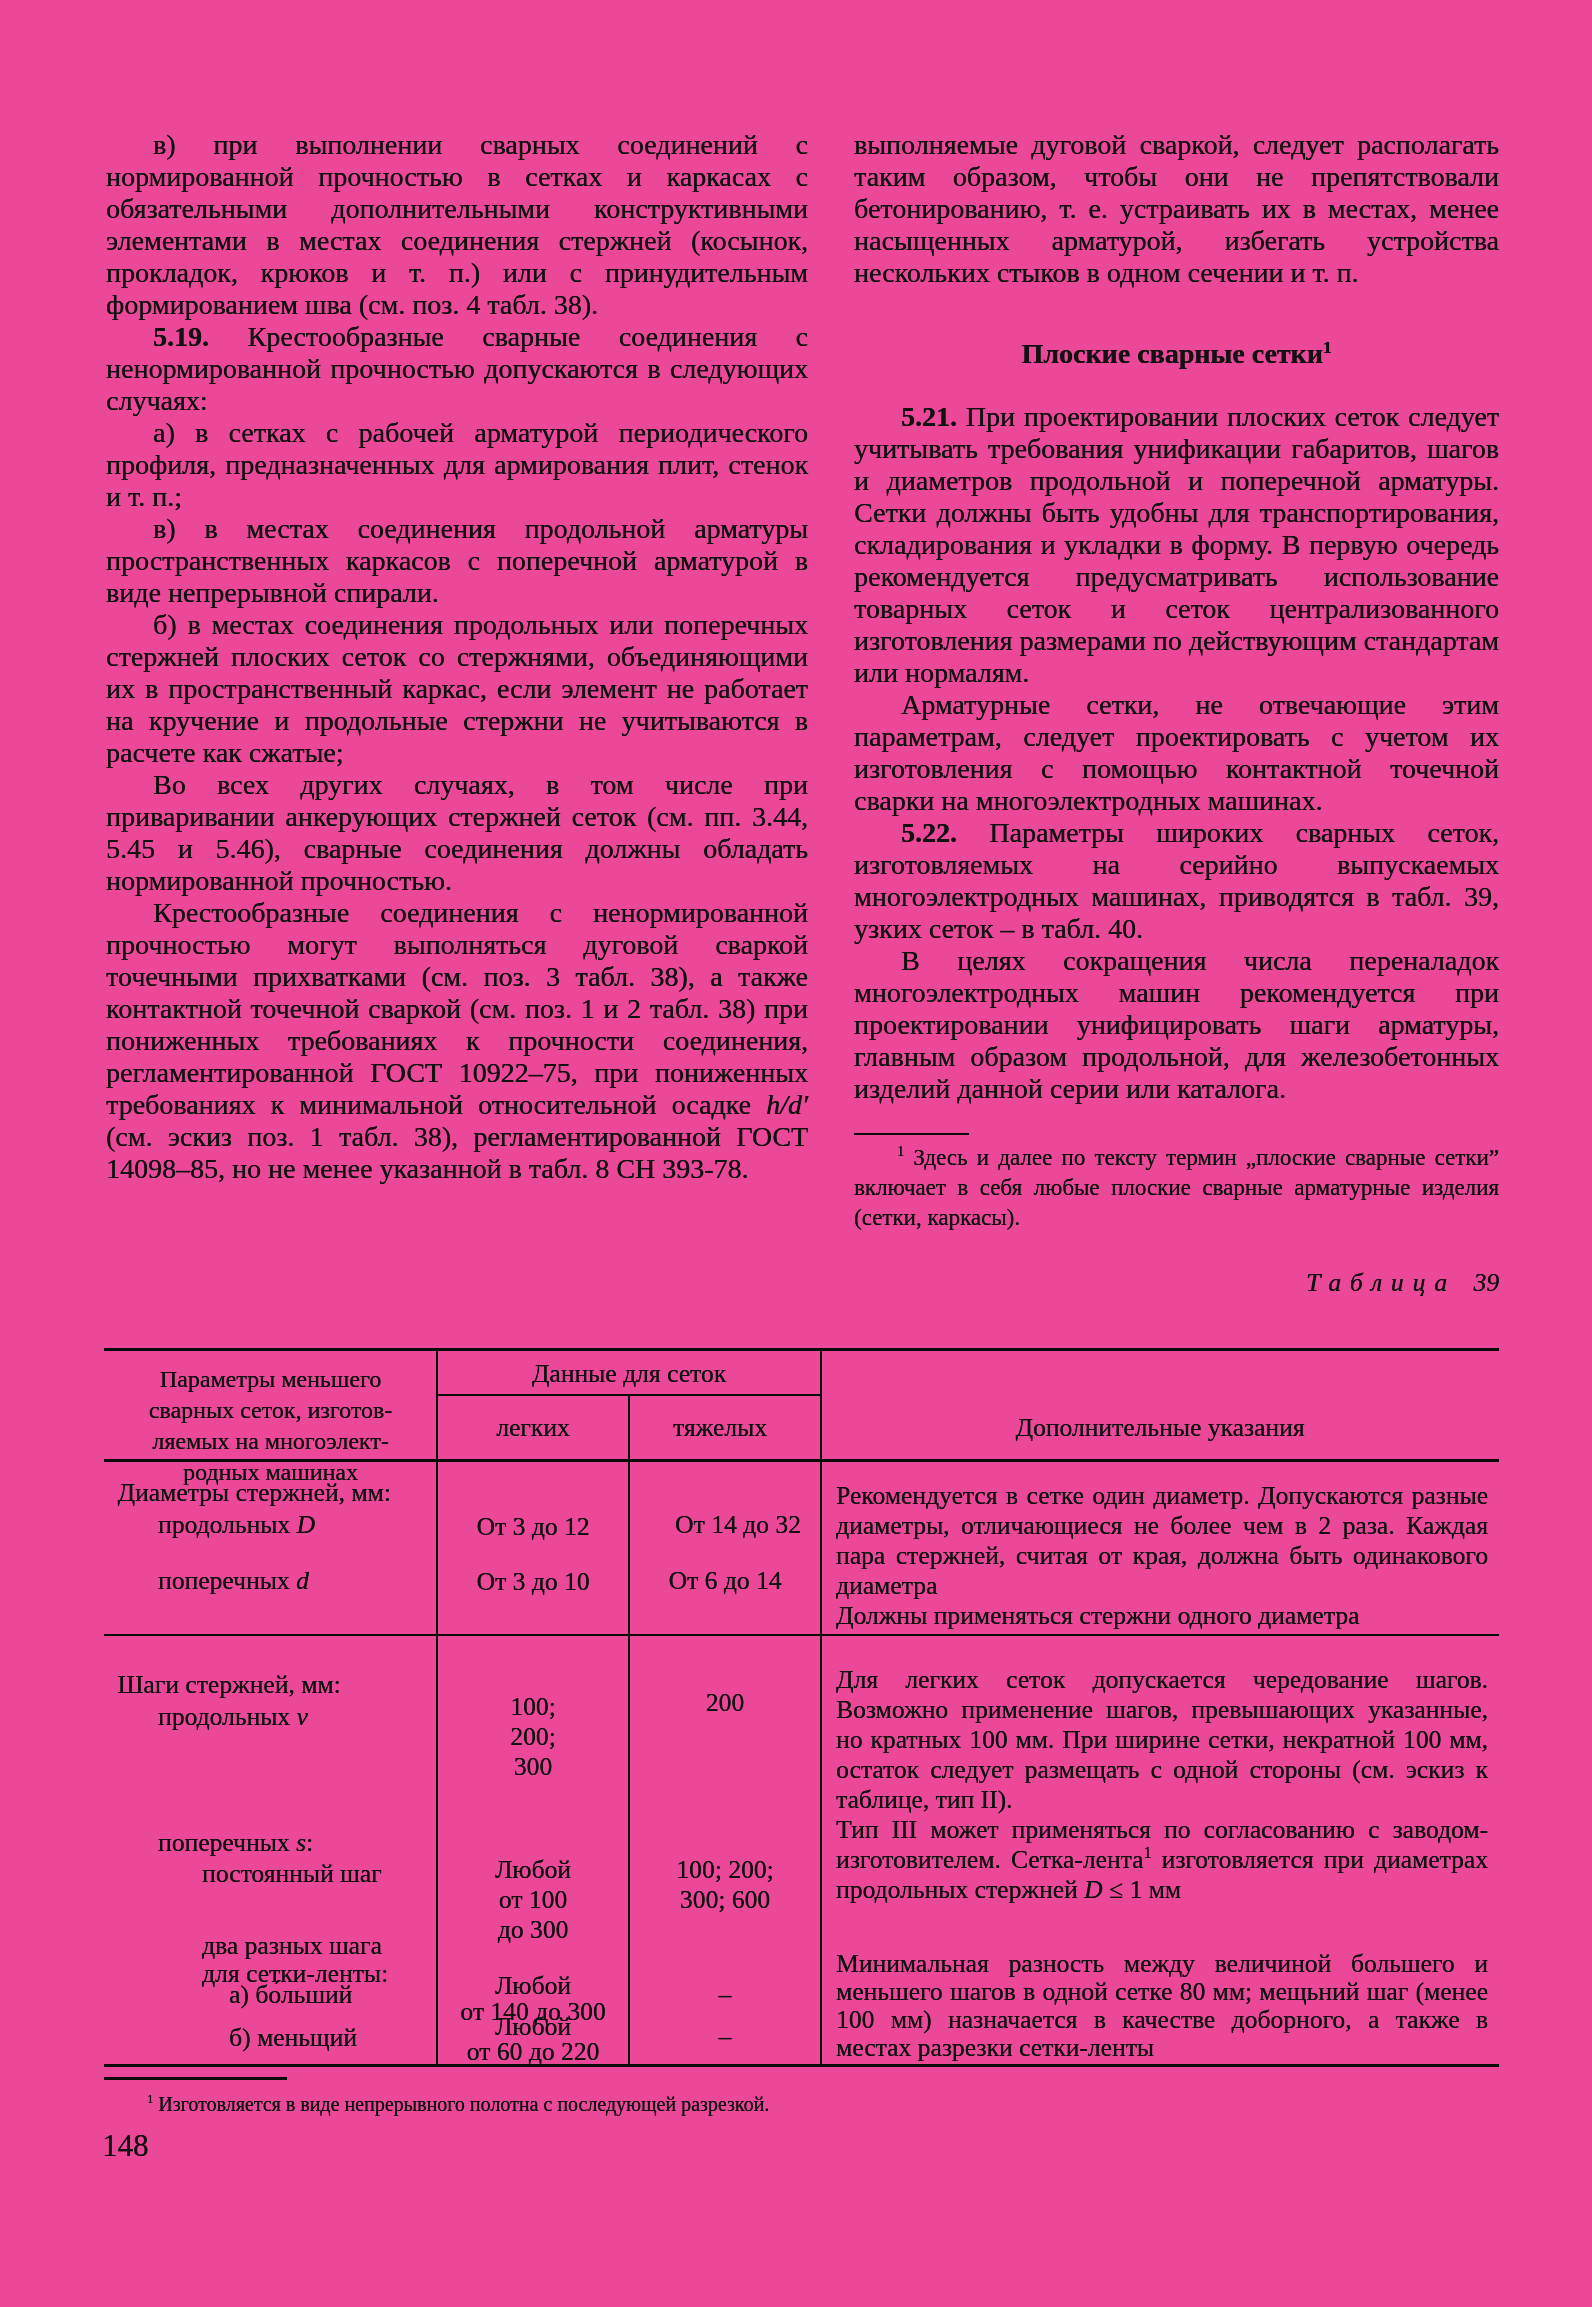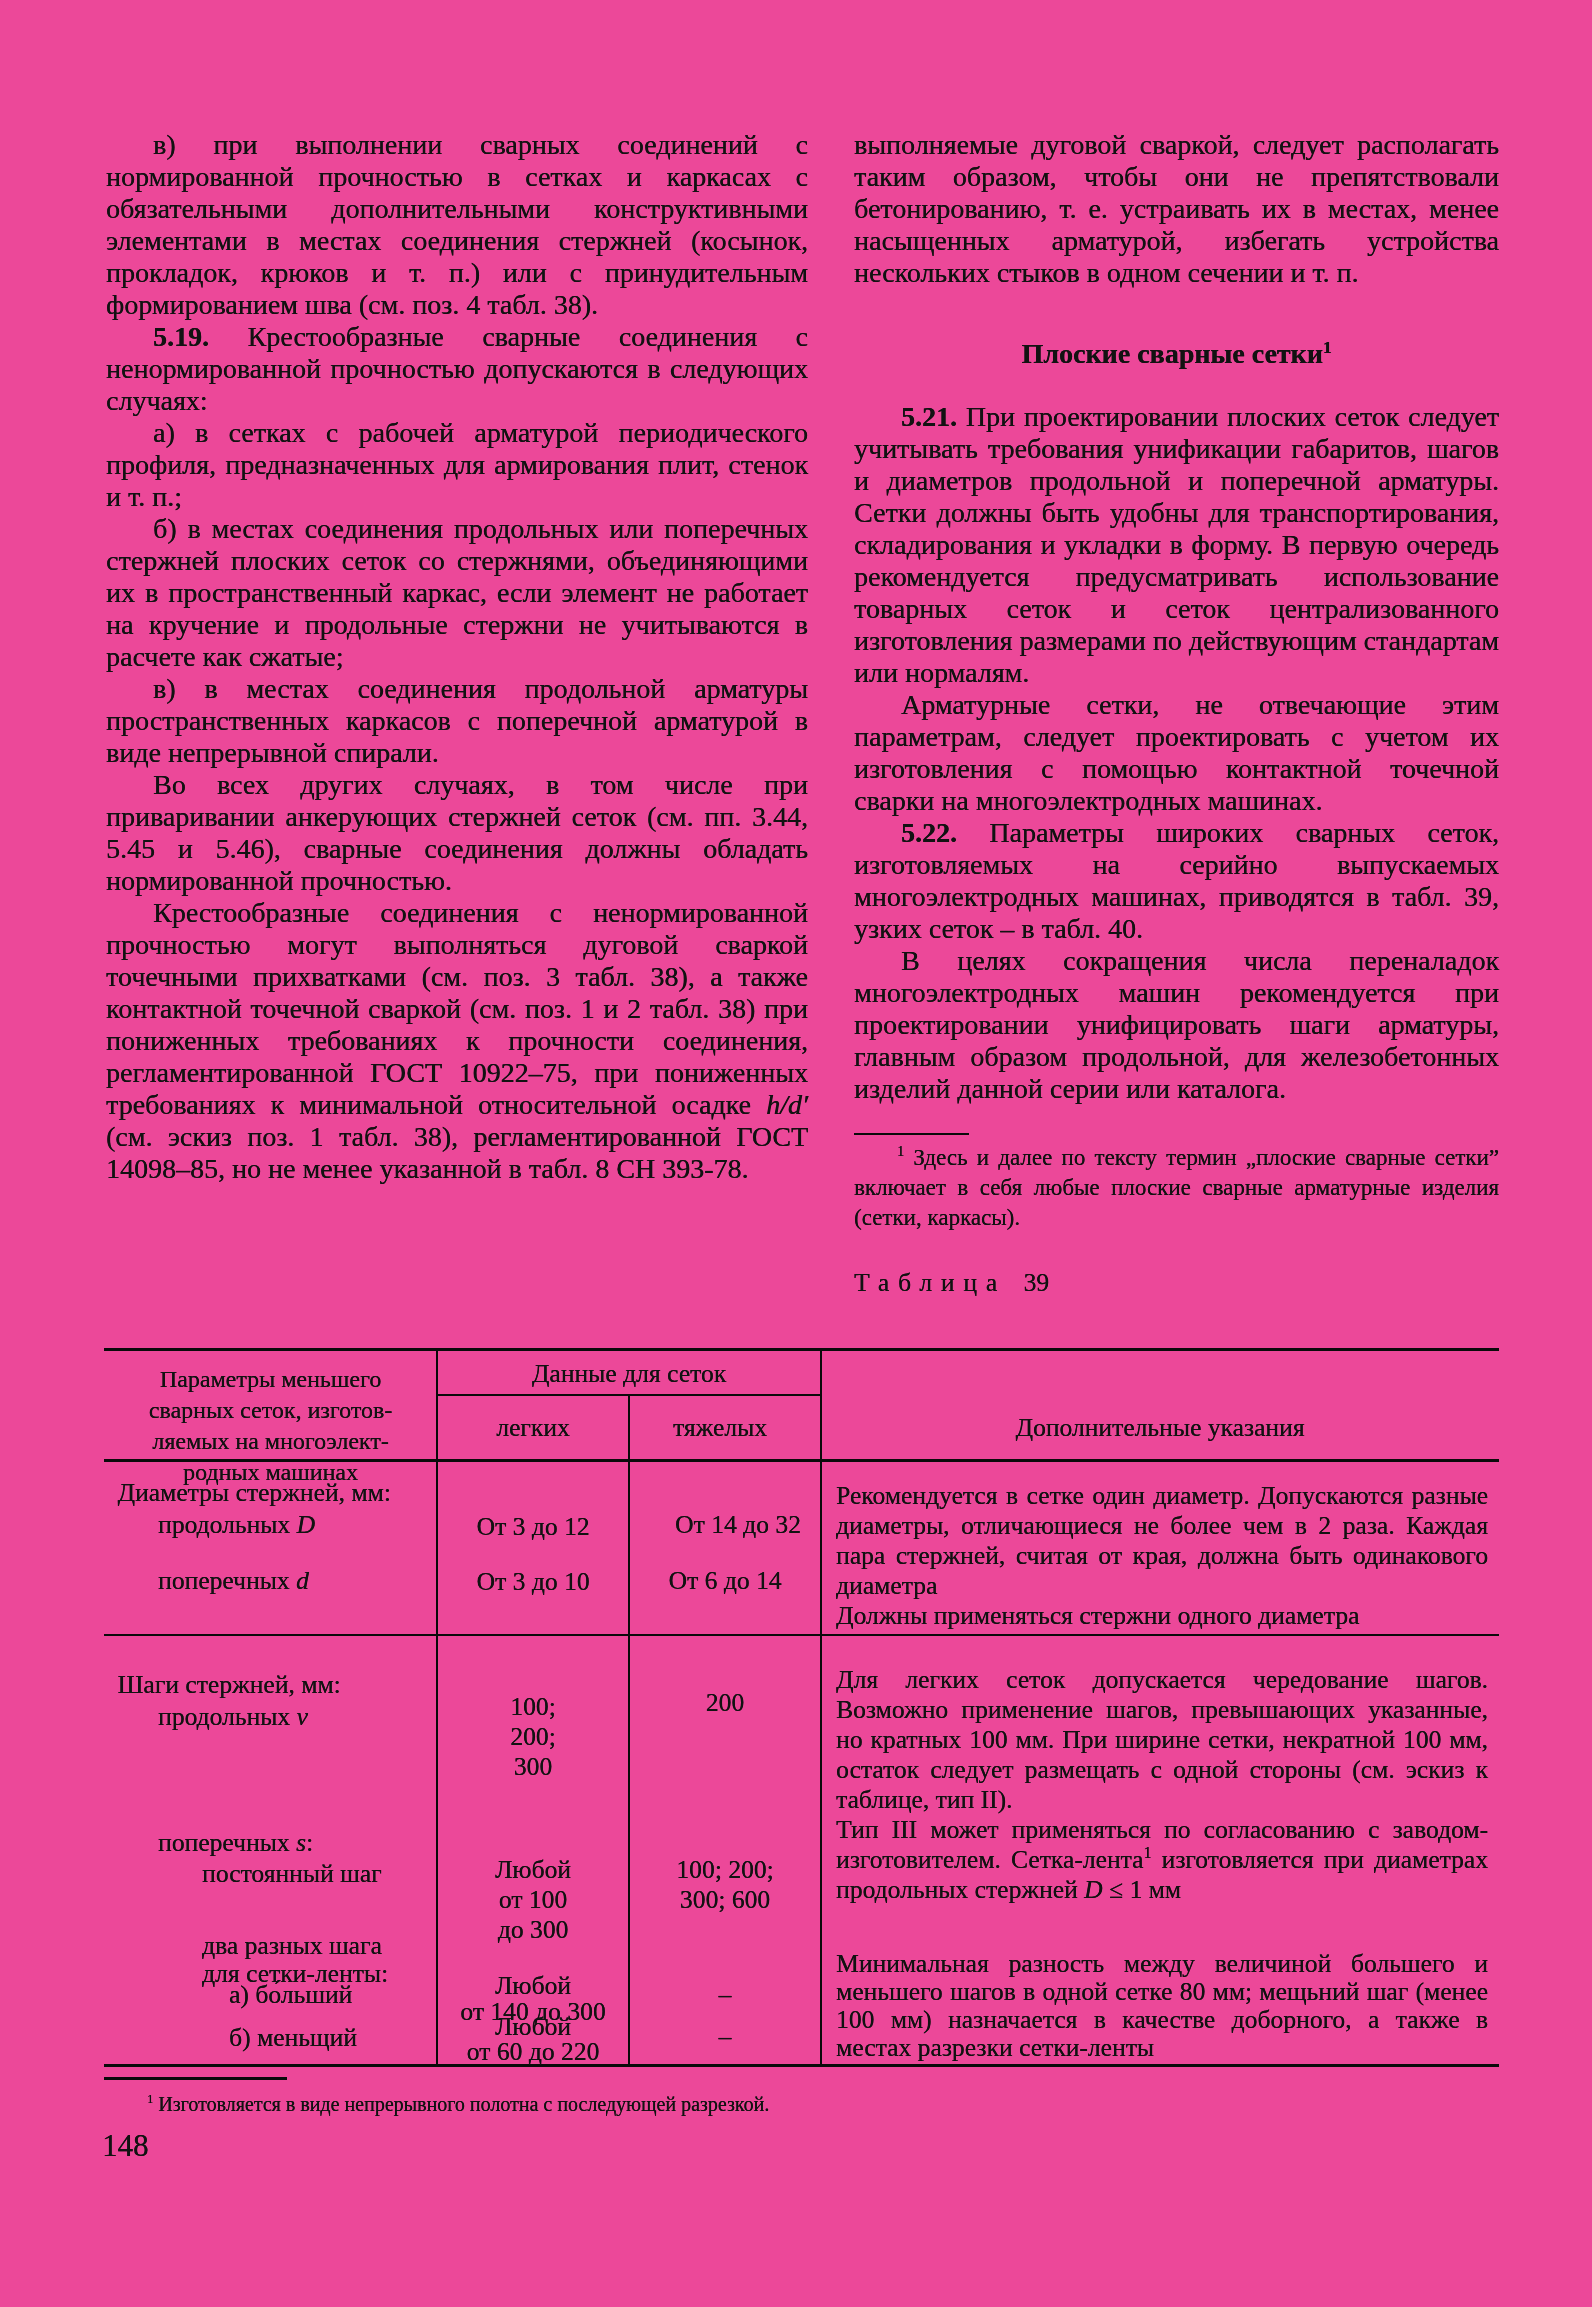--- a/index.html
+++ b/index.html
@@ -18,21 +18,21 @@
   .col p{margin:0;font-size:28px;line-height:32px;text-align:justify;text-indent:47px;
          text-shadow:0.3px 0 0 currentColor;}
   .col p.noindent{text-indent:0;}
   b.num{font-weight:bold;}
   .heading{margin:49px 0 31px 0;font-size:28px;line-height:32px;font-weight:bold;text-align:center;
            text-shadow:0.3px 0 0 currentColor;}
   sup{font-size:62%;vertical-align:super;line-height:0;}
   .fn-rule{width:115px;border:0;border-top:2.7px solid #0a0a0a;margin:28px 0 8px 0;}
   p.footnote{font-size:23px;line-height:30px;text-indent:43px;text-align:justify;margin:0;
              text-shadow:0.2px 0 0 currentColor;}
-  .table-caption{margin-top:35px;text-align:left;font-size:25.6px;text-shadow:0.3px 0 0 currentColor;}
+  .table-caption{margin-top:35px;text-align:right;font-size:25.6px;text-shadow:0.3px 0 0 currentColor;font-style:italic;}
   .cap-word{letter-spacing:8.8px;}
   .cap-num{margin-left:17.5px;}
 
   
   .table-wrap{position:absolute;left:104px;top:1348px;width:1395px;height:718px;font-size:25.6px;
               text-shadow:0.2px 0 0 currentColor;}
   .tline{position:absolute;background:#0a0a0a;}
   .cell{position:absolute;margin:0;}
   .center{text-align:center;}
   .justify{text-align:justify;}
@@ -47,22 +47,22 @@
 </style>
 </head>
 <body>
 
 <div class="page">
 
   <div class="col col-left">
     <p>в) при выполнении сварных соединений с нормированной прочностью в сетках и каркасах с обязательными дополнительными конструктивными элементами в местах соединения стержней (косынок, прокладок, крюков и т. п.) или с принудительным формированием шва (см. поз. 4 табл. 38).</p>
     <p><b class="num">5.19.</b><span> Крестообразные сварные соединения с ненормированной прочностью допускаются в следующих случаях:</span></p>
     <p>а) в сетках с рабочей арматурой периодического профиля, предназначенных для армирования плит, стенок и т. п.;</p>
+    <p>в) в местах соединения продольной арматуры пространственных каркасов с поперечной арматурой в виде непрерывной спирали.</p>
     <p>б) в местах соединения продольных или поперечных стержней плоских сеток со стержнями, объединяющими их в пространственный каркас, если элемент не работает на кручение и продольные стержни не учитываются в расчете как сжатые;</p>
-    <p>в) в местах соединения продольной арматуры пространственных каркасов с поперечной арматурой в виде непрерывной спирали.</p>
     <p>Во всех других случаях, в том числе при приваривании анкерующих стержней сеток (см. пп. 3.44, 5.45 и 5.46), сварные соединения должны обладать нормированной прочностью.</p>
     <p><span>Крестообразные соединения с ненормированной прочностью могут выполняться дуговой сваркой точечными прихватками (см. поз. 3 табл. 38), а также контактной точечной сваркой (см. поз. 1 и 2 табл. 38) при пониженных требованиях к прочности соединения, регламентированной ГОСТ 10922–75, при пониженных требованиях к минимальной относительной осадке </span><i>h/d′</i><span> (см. эскиз поз. 1 табл. 38), регламентированной ГОСТ 14098–85, но не менее указанной в табл. 8 СН 393-78.</span></p>
   </div>
 
   <div class="col col-right">
     <p class="noindent">выполняемые дуговой сваркой, следует располагать таким образом, чтобы они не препятствовали бетонированию, т. е. устраивать их в местах, менее насыщенных арматурой, избегать устройства нескольких стыков в одном сечении и т. п.</p>
     <div class="heading"><span>Плоские сварные сетки</span><sup>1</sup></div>
     <p><b class="num">5.21.</b><span> При проектировании плоских сеток следует учитывать требования унификации габаритов, шагов и диаметров продольной и поперечной арматуры. Сетки должны быть удобны для транспортирования, складирования и укладки в форму. В первую очередь рекомендуется предусматривать использование товарных сеток и сеток централизованного изготовления размерами по действующим стандартам или нормалям.</span></p>
     <p>Арматурные сетки, не отвечающие этим параметрам, следует проектировать с учетом их изготовления с помощью контактной точечной сварки на многоэлектродных машинах.</p>
     <p><b class="num">5.22.</b><span> Параметры широких сварных сеток, изготовляемых на серийно выпускаемых многоэлектродных машинах, приводятся в табл. 39, узких сеток – в табл. 40.</span></p>

